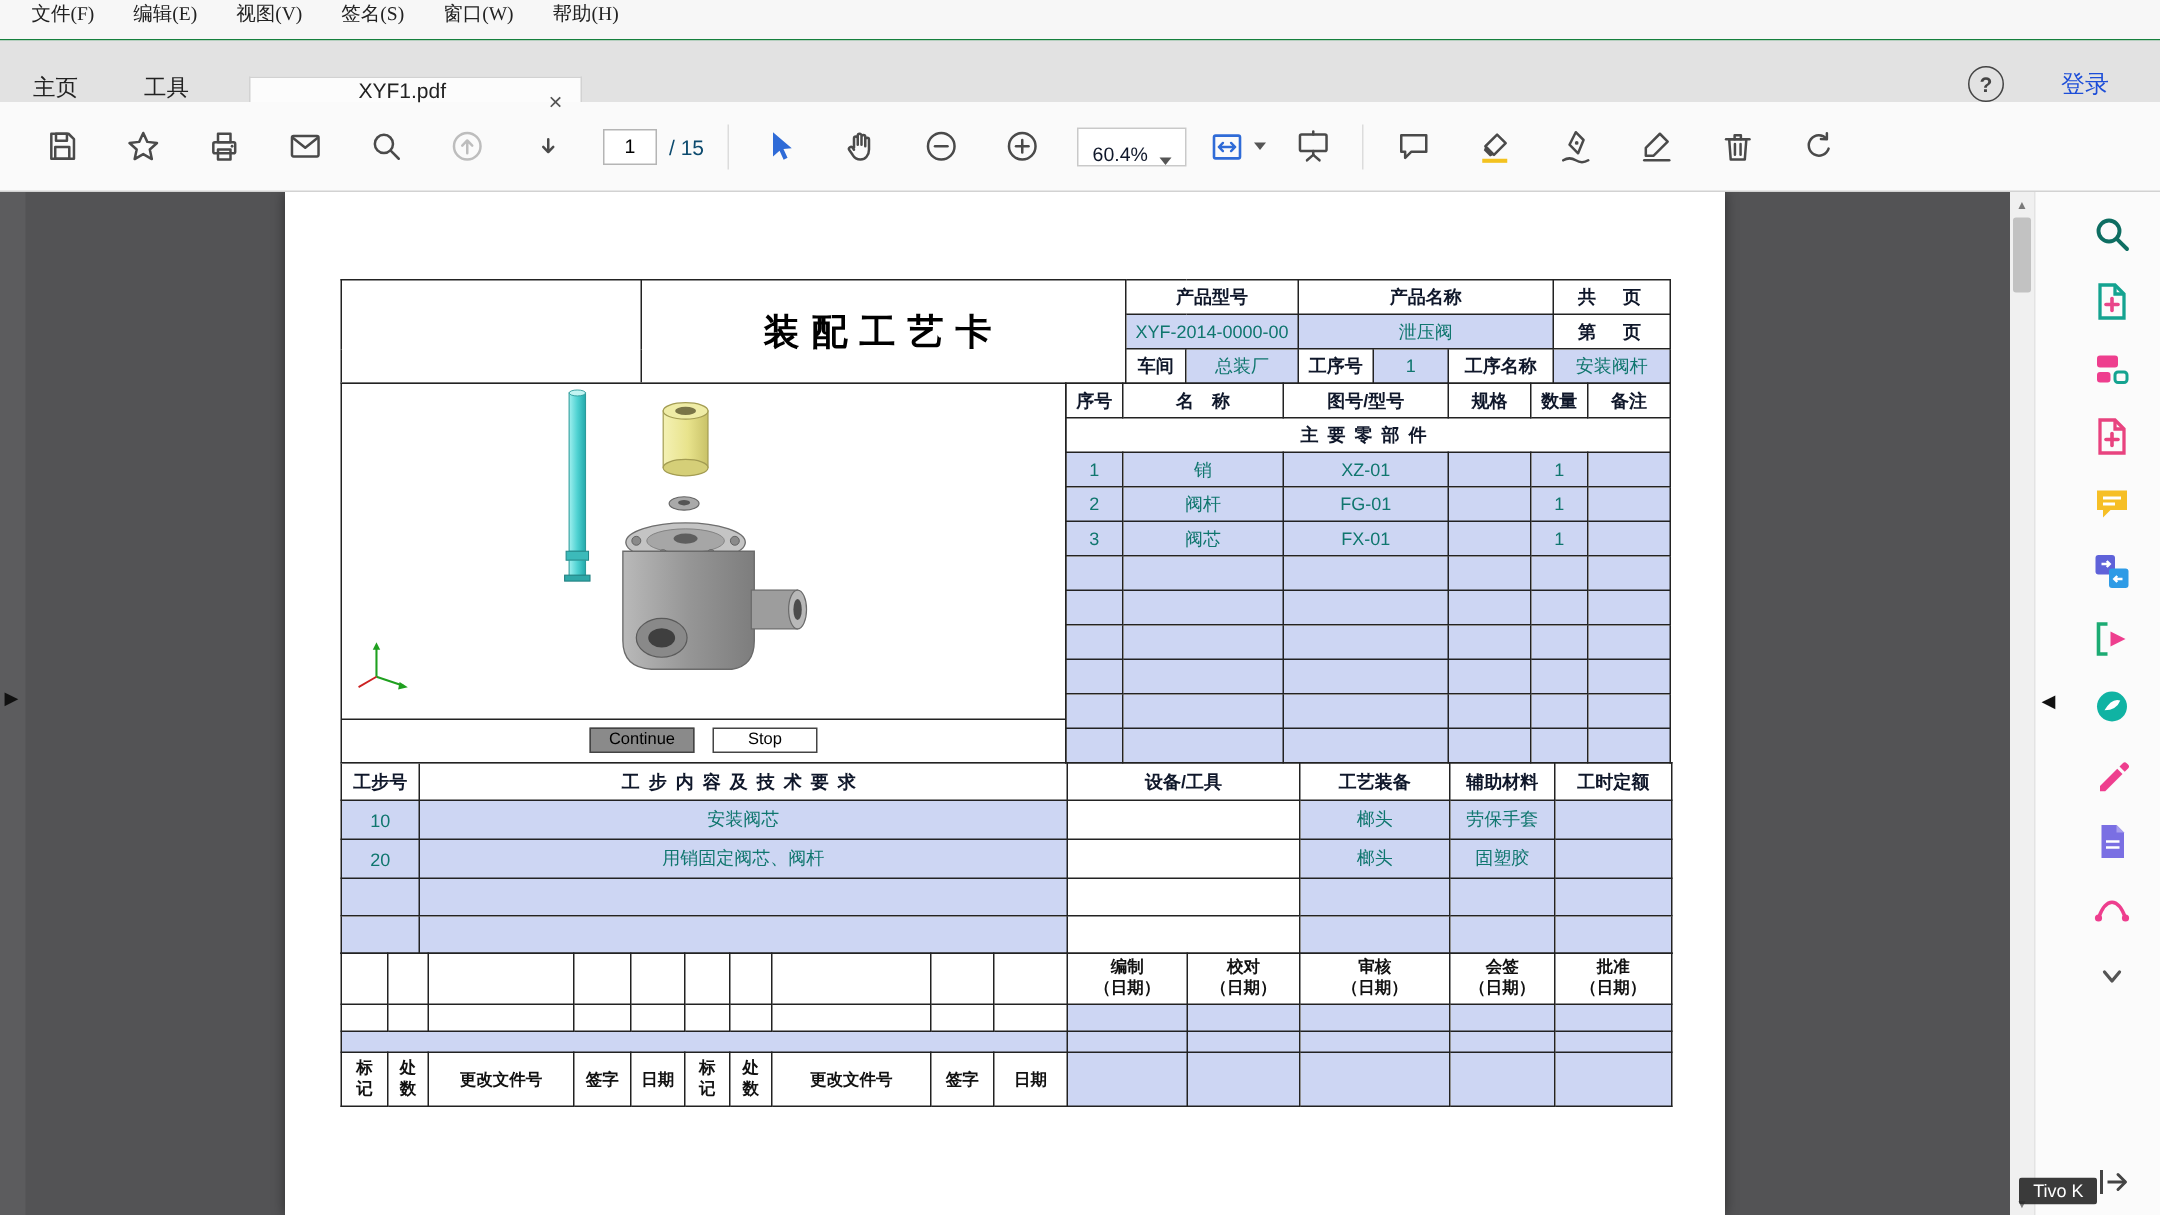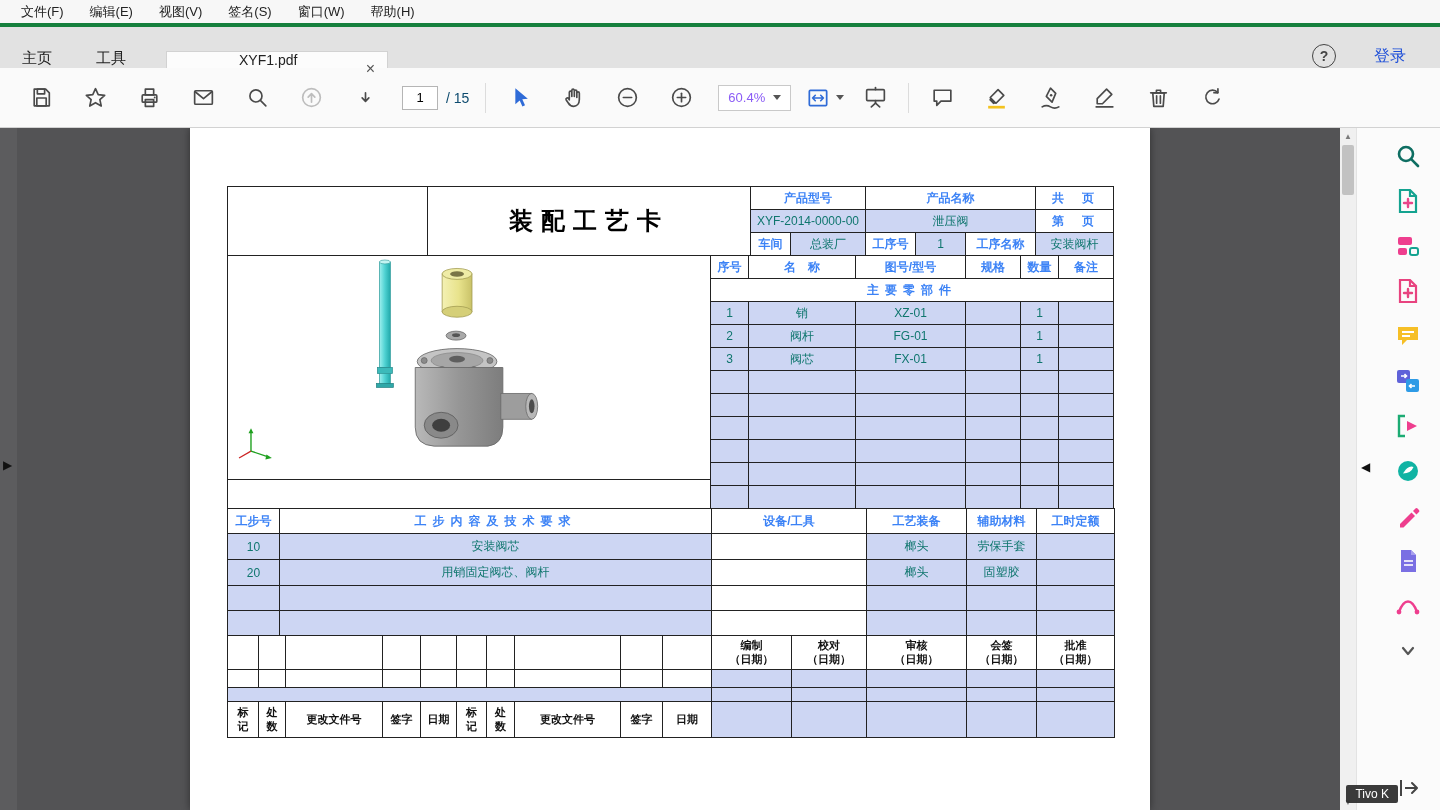--- a/index.html
+++ b/index.html
@@ -1,41 +1,41 @@
 <!DOCTYPE html>
 <html><head>
 <meta charset="utf-8">
 <style>
   * { margin:0; padding:0; box-sizing:border-box; }
   html,body { width:1440px; height:810px; overflow:hidden; }
   body { font-family:"Liberation Sans",sans-serif; background:#fff; color:#333; }
   .app { position:relative; width:1440px; height:810px; display:flex; flex-direction:column; }
 
   
-  .menubar { height:27px; background:#f7f7f7; display:flex; align-items:center; padding-left:8px; font-size:13px; color:#222; border-bottom:4px solid #15803d; }
+  .menubar { height:27px; background:#f7f7f7; display:flex; align-items:flex-start; padding-left:8px; font-size:13px; color:#222; border-bottom:1px solid #15803d;font-family:Liberation Serif, serif; }
   .menu-item { padding:0 13px; cursor:default; }
 
   
   .tabbar { height:41px; background:#e2e2e2; display:flex; align-items:flex-end; }
   .ribbon-tab { padding:0 22px; display:flex; align-items:center; font-size:15px; color:#222; }
   .doc-tab { width:222px; margin-left:18px; background:#fcfcfc; display:flex; align-items:center; padding:0 10px 0 72px; font-size:14px; color:#222; position:relative; border:1px solid #d2d2d2; border-bottom:none; }
   .doc-tab .close { position:absolute; right:12px; top:9px; font-size:16px; color:#555; line-height:1; }
   .tabbar-right { margin-left:auto; display:flex; align-items:center; gap:38px; padding-right:34px; }
   .help-circle { width:24px; height:24px; border:1.6px solid #444; border-radius:50%; display:flex; align-items:center; justify-content:center; font-size:14px; color:#444; font-weight:bold; }
   .login { font-size:16px; color:#1d4ed8; }
 
   
   .toolbar { height:60px; background:#fafafa; border-bottom:1px solid #d2d2d2; display:flex; align-items:center; padding:0 14px; gap:0; }
   .tb-btn { width:54px; height:44px; display:flex; align-items:center; justify-content:center; }
   .tb-btn svg { width:25px; height:25px; }
   .tb-sep { width:1px; height:30px; background:#dcdcdc; margin:0 6px; }
   .page-group { display:flex; align-items:center; gap:8px; margin:0 10px; }
   .page-input { width:36px; height:24px; border:1px solid #b5b5b5; background:#fff; text-align:center; font-size:13px; font-family:"Liberation Sans",sans-serif; }
   .page-total { font-size:14px; color:#0c4a6e; }
-  .zoom-dd { display:flex; align-items:center; gap:8px; border:1px solid #c9c9c9; background:#fff; height:26px; padding:0 9px; margin:0 10px; font-size:13px; color:#8b5cf6; }
+  .zoom-dd { display:flex; align-items:flex-end; gap:8px; border:1px solid #c9c9c9; background:#fff; height:26px; padding:0 9px; margin:0 10px; font-size:13px; color:#0f172a; }
   .caret { width:0; height:0; border-left:4px solid transparent; border-right:4px solid transparent; border-top:5px solid #555; }
   .fit-dd { display:flex; align-items:center; gap:5px; margin:0 4px; }
 
   
   .main { flex:1; display:flex; min-height:0; }
   .doc-area { position:relative; width:1340px; background:#535355; overflow:hidden; }
   .left-strip { position:absolute; left:0; top:0; width:17px; height:100%; background:#5c5c5e; }
   .expand-left { position:absolute; left:3px; top:330px; font-size:12px; color:#111; cursor:pointer; }
   .page { position:absolute; left:190px; top:0; width:960px; height:682px; background:#fff; box-shadow:0 0 8px rgba(0,0,0,.45); }
 
@@ -49,21 +49,21 @@
   .sidebar { position:relative; width:84px; background:#fbfbfb; border-left:1px solid #e3e3e3; display:flex; flex-direction:column; align-items:flex-end; padding:12px 16px 6px 0; gap:13px; }
   .sb-btn { width:32px; height:32px; display:flex; align-items:center; justify-content:center; }
   .sb-btn svg { width:28px; height:28px; }
   .collapse-right { position:absolute; left:4px; top:332px; font-size:12px; color:#111; cursor:pointer; }
   .sb-bottom { margin-top:auto; }
 
   
   .sheet { position:absolute; left:37px; top:58px; width:886px; font-size:12px; color:#111; }
   table.t { border-collapse:collapse; table-layout:fixed; width:886px; }
   table.t td { border:1px solid #222; padding:0; text-align:center; vertical-align:middle; overflow:hidden; white-space:nowrap; }
-  .hdr { font-weight:bold; color:#3b82f6; background:#fff; }
+  .hdr { font-weight:bold; color:#0f172a; background:#fff; }
   .fill { background:#cdd6f3; }
   .val { color:#0f766e; }
   .title-cell { font-size:24px; font-weight:bold; letter-spacing:8px; color:#000; }
   .ls3 { letter-spacing:3px; }
   .ls6 { letter-spacing:6px; }
   .mid { display:flex; margin-top:-1px; }
   .mid-left { width:484px; border:1px solid #222; background:#fff; }
   .img-area { height:224px; border-bottom:1px solid #222; position:relative; }
   .btn-row { height:27px; display:flex; align-items:center; justify-content:center; gap:12px; }
   .pdf-btn { width:70px; height:17px; font-size:11px; font-family:"Liberation Sans",sans-serif; border:1px solid #444; line-height:1; }
@@ -340,20 +340,24 @@
 
                   <g>
                     <line x1="22" y1="196" x2="22" y2="176" stroke="#1fa01f" stroke-width="1.4"></line>
                     <polygon points="22,173 19.5,178 24.5,178" fill="#1fa01f"></polygon>
                     <line x1="22" y1="196" x2="40" y2="202" stroke="#1fa01f" stroke-width="1.4"></line>
                     <polygon points="43,203 37.5,199.5 36.5,204.5" fill="#1fa01f"></polygon>
                     <line x1="22" y1="196" x2="10" y2="203" stroke="#cc2222" stroke-width="1.2"></line>
                   </g>
                 </svg>
               </div>
+              <div class="btn-row">
+                <button class="pdf-btn continue">Continue</button>
+                <button class="pdf-btn stop">Stop</button>
+              </div>
             </div>
 
             <table class="t tParts">
               <colgroup>
                   <col style="width:38px">
                   <col style="width:107px">
                   <col style="width:110px">
                   <col style="width:55px">
                   <col style="width:38px">
                   <col style="width:55px">

